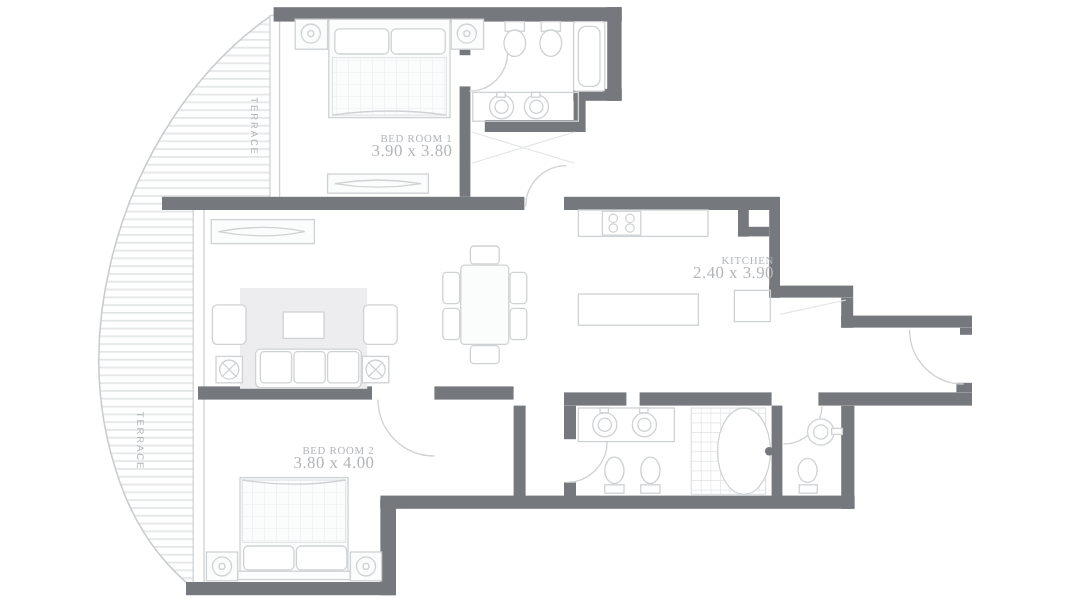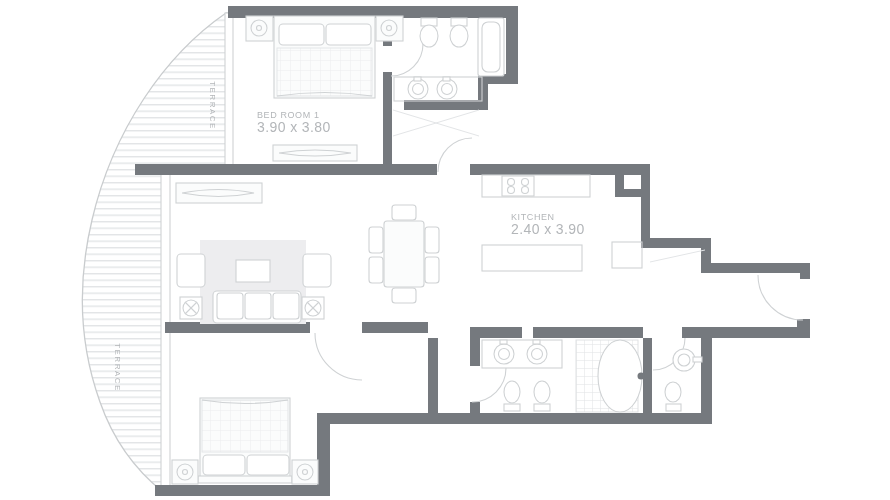--- a/index.html
+++ b/index.html
@@ -6,22 +6,22 @@
          --bg:#ffffff; --fill:#fbfcfc; --rug:#ededef; }
   html,body{margin:0;padding:0;background:var(--bg);}
   .stage{position:relative;width:890px;height:500px;background:var(--bg);overflow:hidden;
          font-family:"Liberation Sans", sans-serif;}
   svg{position:absolute;left:0;top:0;}
   .wall{fill:var(--wall);stroke:none;}
   .ln{stroke:var(--line);fill:none;stroke-width:1.1;}
   .lnf{stroke:var(--line);fill:var(--fill);stroke-width:1.1;}
   .lnw{stroke:var(--line);fill:#ffffff;stroke-width:1.1;}
   .thin{stroke:#e3e5e7;fill:none;stroke-width:1;}
-  .lbl{position:absolute;color:var(--label);text-align:left;letter-spacing:.6px;
-       font-size:9px;line-height:12px;white-space:nowrap;}
+  .lbl{position:absolute;color:var(--label);text-align:right;letter-spacing:.6px;
+       font-size:9px;line-height:12px;white-space:nowrap;font-family:Liberation Serif, serif;}
   .lbl .dim{font-size:14px;letter-spacing:.4px;}
   .vlabel{position:absolute;width:70px;color:var(--label);text-align:center;
           font-size:8px;letter-spacing:1.5px;transform:rotate(90deg);}
 </style>
 </head>
 <body>
 
 <div class="stage">
 
 <svg width="890" height="500" viewBox="0 0 890 500">
@@ -201,20 +201,24 @@
     <rect class="lnw" x="693" y="357" width="9" height="5"></rect>
     <rect class="lnw" x="666" y="404" width="15" height="7"></rect>
     <ellipse class="lnw" cx="673" cy="392" rx="8" ry="10"></ellipse>
   </g>
 </svg>
 
 <div class="lbl" style="left:257px;top:109px;width:120px;">
   <div>BED ROOM 1</div>
   <div class="dim">3.90 x 3.80</div>
 </div>
-<div class="lbl" style="left:511px;top:211px;width:120px;">
+<div class="lbl" style="left:525px;top:211px;width:120px;">
   <div>KITCHEN</div>
   <div class="dim">2.40 x 3.90</div>
 </div>
+<div class="lbl" style="left:192px;top:369px;width:120px;">
+  <div>BED ROOM 2</div>
+  <div class="dim">3.80 x 4.00</div>
+</div>
 <div class="vlabel" style="left:177px;top:101px;">TERRACE</div>
 <div class="vlabel" style="left:82px;top:363px;">TERRACE</div>
 
 </div>
 
 </body></html>

